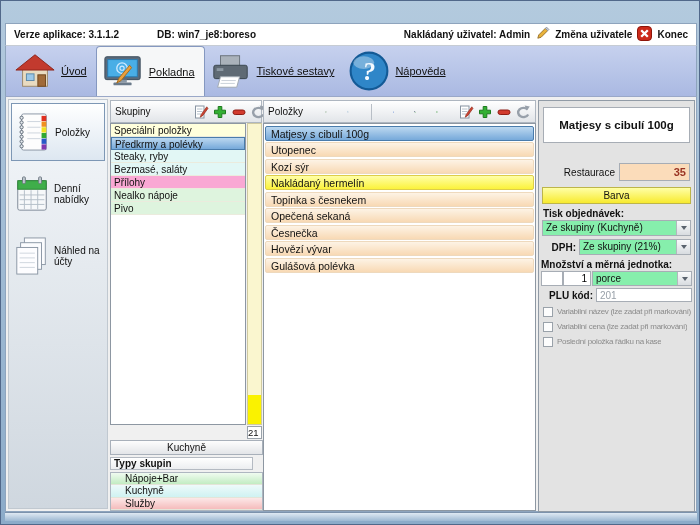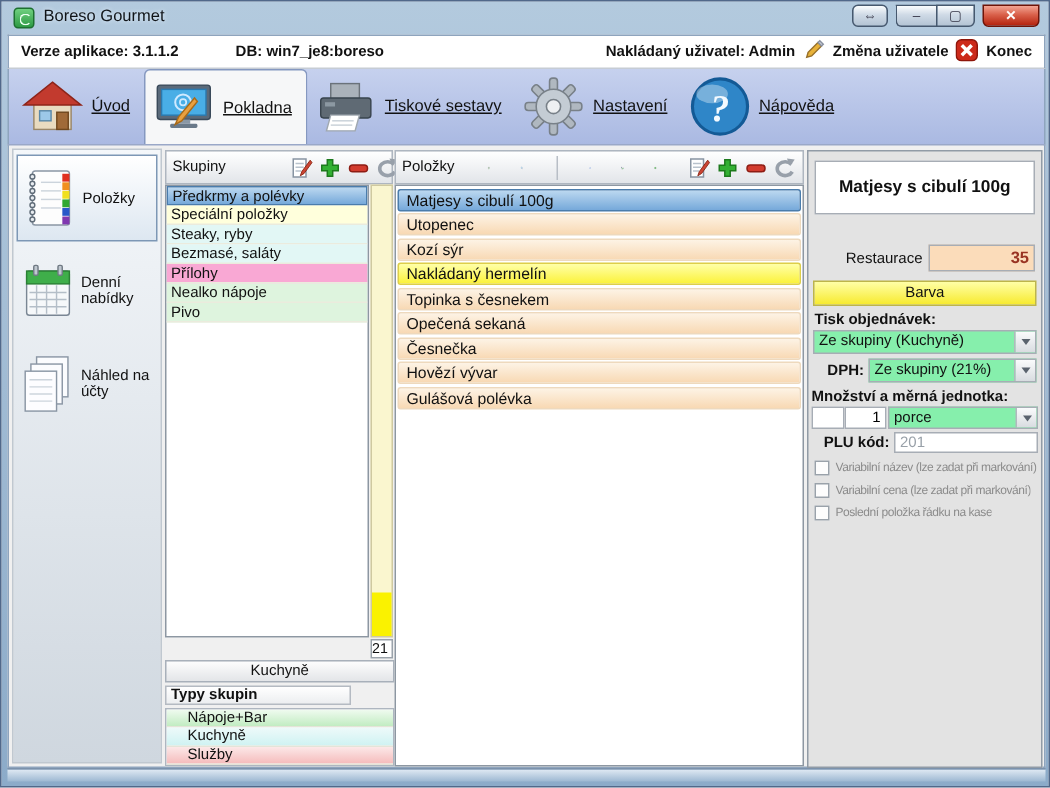--- a/index.html
+++ b/index.html
@@ -83,21 +83,21 @@
 
   .strip { position:absolute; left:246px; top:122px; width:15px; height:302px;
     background:#faf6cf; border:1px solid #cfc9a0; }
   .strip-hot { position:absolute; left:0; right:0; bottom:0; height:29px; background:#faf200; }
   .count-box { position:absolute; left:246px; top:425px; width:15px; height:13px; background:#fff;
     border:1px solid #9aa2aa; font-size:9.5px; line-height:11px; text-align:left; }
 
   .kitchen-btn { position:absolute; left:109px; top:439px; width:153px; height:15px;
     background:linear-gradient(#fdfdfd,#e3e5e8); border:1px solid #a8b0ba; text-align:center;
     font-size:10px; line-height:13px; }
-  .types-hdr { position:absolute; left:109px; top:456px; width:124px; height:13px;
+  .types-hdr { position:absolute; left:109px; top:456px; width:143px; height:13px;
     background:linear-gradient(#ffffff,#eceef0); border:1px solid #b4bac2; font-size:10px; font-weight:600;
     line-height:11px; padding-left:3px; }
   .types-list { position:absolute; left:109px; top:471px; width:153px; height:39px; }
 
   
   .detail { position:absolute; left:537px; top:99px; width:157px; height:412px; background:#e3e3e3;
     border:1px solid #919ba6; font-size:10px; }
   .d-title { position:absolute; left:4px; top:6px; width:147px; height:36px; background:#fff;
     border:1px solid #a7adb5; display:flex; align-items:center; justify-content:center;
     font-weight:bold; font-size:11.5px; text-align:center; }
@@ -117,32 +117,20 @@
     border:3.5px solid transparent; border-top:4px solid #5a636e; }
   .cb-row { position:absolute; left:4px; width:150px; height:13px; display:flex; gap:4px; align-items:center; }
   .cb-box { flex:0 0 10px; width:10px; height:10px; background:#fdfdfd; border:1px solid #9aa2aa; }
   .cb-lbl { color:#8b8b8b; font-size:8px; letter-spacing:-0.3px; white-space:nowrap; overflow:hidden; }
 </style>
 </head>
 <body>
 
 <div class="frame">
 
-  <div class="titlebar">
-    <span class="app-icon"></span>
-    <span class="title">Boreso Gourmet</span>
-    <div class="winbtns">
-      <div class="wb wb-extra">⇔</div>
-      <div class="wb-group">
-        <div class="wb">–</div>
-        <div class="wb">▢</div>
-      </div>
-      <div class="wb wb-close">✕</div>
-    </div>
-  </div>
 
   <div class="infobar">
     <span class="ib-bold">Verze aplikace: 3.1.1.2</span>
     <span class="ib-bold ib-db">DB: win7_je8:boreso</span>
     <span class="ib-right">
       <span>Nakládaný uživatel: Admin</span>
       <span>
         <svg width="15" height="15" viewBox="0 0 16 16">
             <polygon points="3,13 4,9.5 11,2.5 13.5,5 6.5,12 3,13" fill="#e8b23a" stroke="#97702a"></polygon>
             <polygon points="11,2.5 13.5,5 14.8,3.7 12.3,1.2" fill="#c8ccd4" stroke="#8890a0"></polygon>
@@ -184,33 +172,20 @@
     <div class="tab">
       <svg viewBox="0 0 44 40">
         <rect x="11" y="4" width="20" height="13" fill="#aab2ba" stroke="#6a727a"></rect>
         <rect x="4" y="14" width="35" height="14" rx="2" fill="#5f6a74" stroke="#39444e"></rect>
         <rect x="7" y="17" width="7" height="3" fill="#8c98a2"></rect>
         <polygon points="11,26 31,26 28,37 8,37" fill="#fff" stroke="#a0a8b0"></polygon>
         <line x1="12" y1="30" x2="27" y2="30" stroke="#c8d0d8"></line>
         <line x1="11" y1="33" x2="26" y2="33" stroke="#c8d0d8"></line>
       </svg>
       <span>Tiskové sestavy</span>
-    </div>
-    <div class="tab">
-      <svg viewBox="0 0 40 40">
-        <g fill="#b0b8c0" stroke="#788088">
-          <rect x="17.5" y="2" width="5" height="36" rx="2"></rect>
-          <rect x="17.5" y="2" width="5" height="36" rx="2" transform="rotate(45 20 20)"></rect>
-          <rect x="17.5" y="2" width="5" height="36" rx="2" transform="rotate(90 20 20)"></rect>
-          <rect x="17.5" y="2" width="5" height="36" rx="2" transform="rotate(135 20 20)"></rect>
-        </g>
-        <circle cx="20" cy="20" r="11" fill="#c4ccd4" stroke="#788088"></circle>
-        <circle cx="20" cy="20" r="4.5" fill="#eef0f2" stroke="#788088"></circle>
-      </svg>
-      <span>Nastavení</span>
     </div>
     <div class="tab">
       <svg viewBox="0 0 40 40">
         <circle cx="20" cy="20" r="17.5" fill="#2f86c8" stroke="#135a96" stroke-width="2"></circle>
         <ellipse cx="15" cy="12" rx="10" ry="6" fill="#ffffff" opacity="0.35"></ellipse>
         <text x="20" y="29" font-size="24" font-weight="bold" font-style="italic" fill="#f4faff" text-anchor="middle" font-family="Liberation Serif, serif">?</text>
       </svg>
       <span>Nápověda</span>
     </div>
   </div>
@@ -346,22 +321,22 @@
       </svg>
       <svg viewBox="0 0 16 16">
         <path d="M12.5 5.5 A5.3 4.6 0 1 0 13.2 10.5" fill="none" stroke="#98a0aa" stroke-width="2.4"></path>
         <polygon points="9.6,1.6 14.8,2.4 11.9,6.6" fill="#98a0aa"></polygon>
       </svg>
     </span>
   </div>
 
   <div class="listbox" style="left:109px; top:122px; width:136px; height:302px;">
 
-  <div class="grow selected">Předkrmy a polévky</div>
-      <div class="grow c-pale-yellow">Speciální položky</div>
+  <div class="grow c-pale-yellow">Speciální položky</div>
+      <div class="grow selected">Předkrmy a polévky</div>
       <div class="grow c-pale-cyan">Steaky, ryby</div>
       <div class="grow c-pale-cyan">Bezmasé, saláty</div>
       <div class="grow c-white">Přílohy</div>
       <div class="grow c-pale-green">Nealko nápoje</div>
       <div class="grow c-pale-green">Pivo</div>
     </div>
 
   <div class="strip">
       <span class="strip-hot"></span>
     </div>

